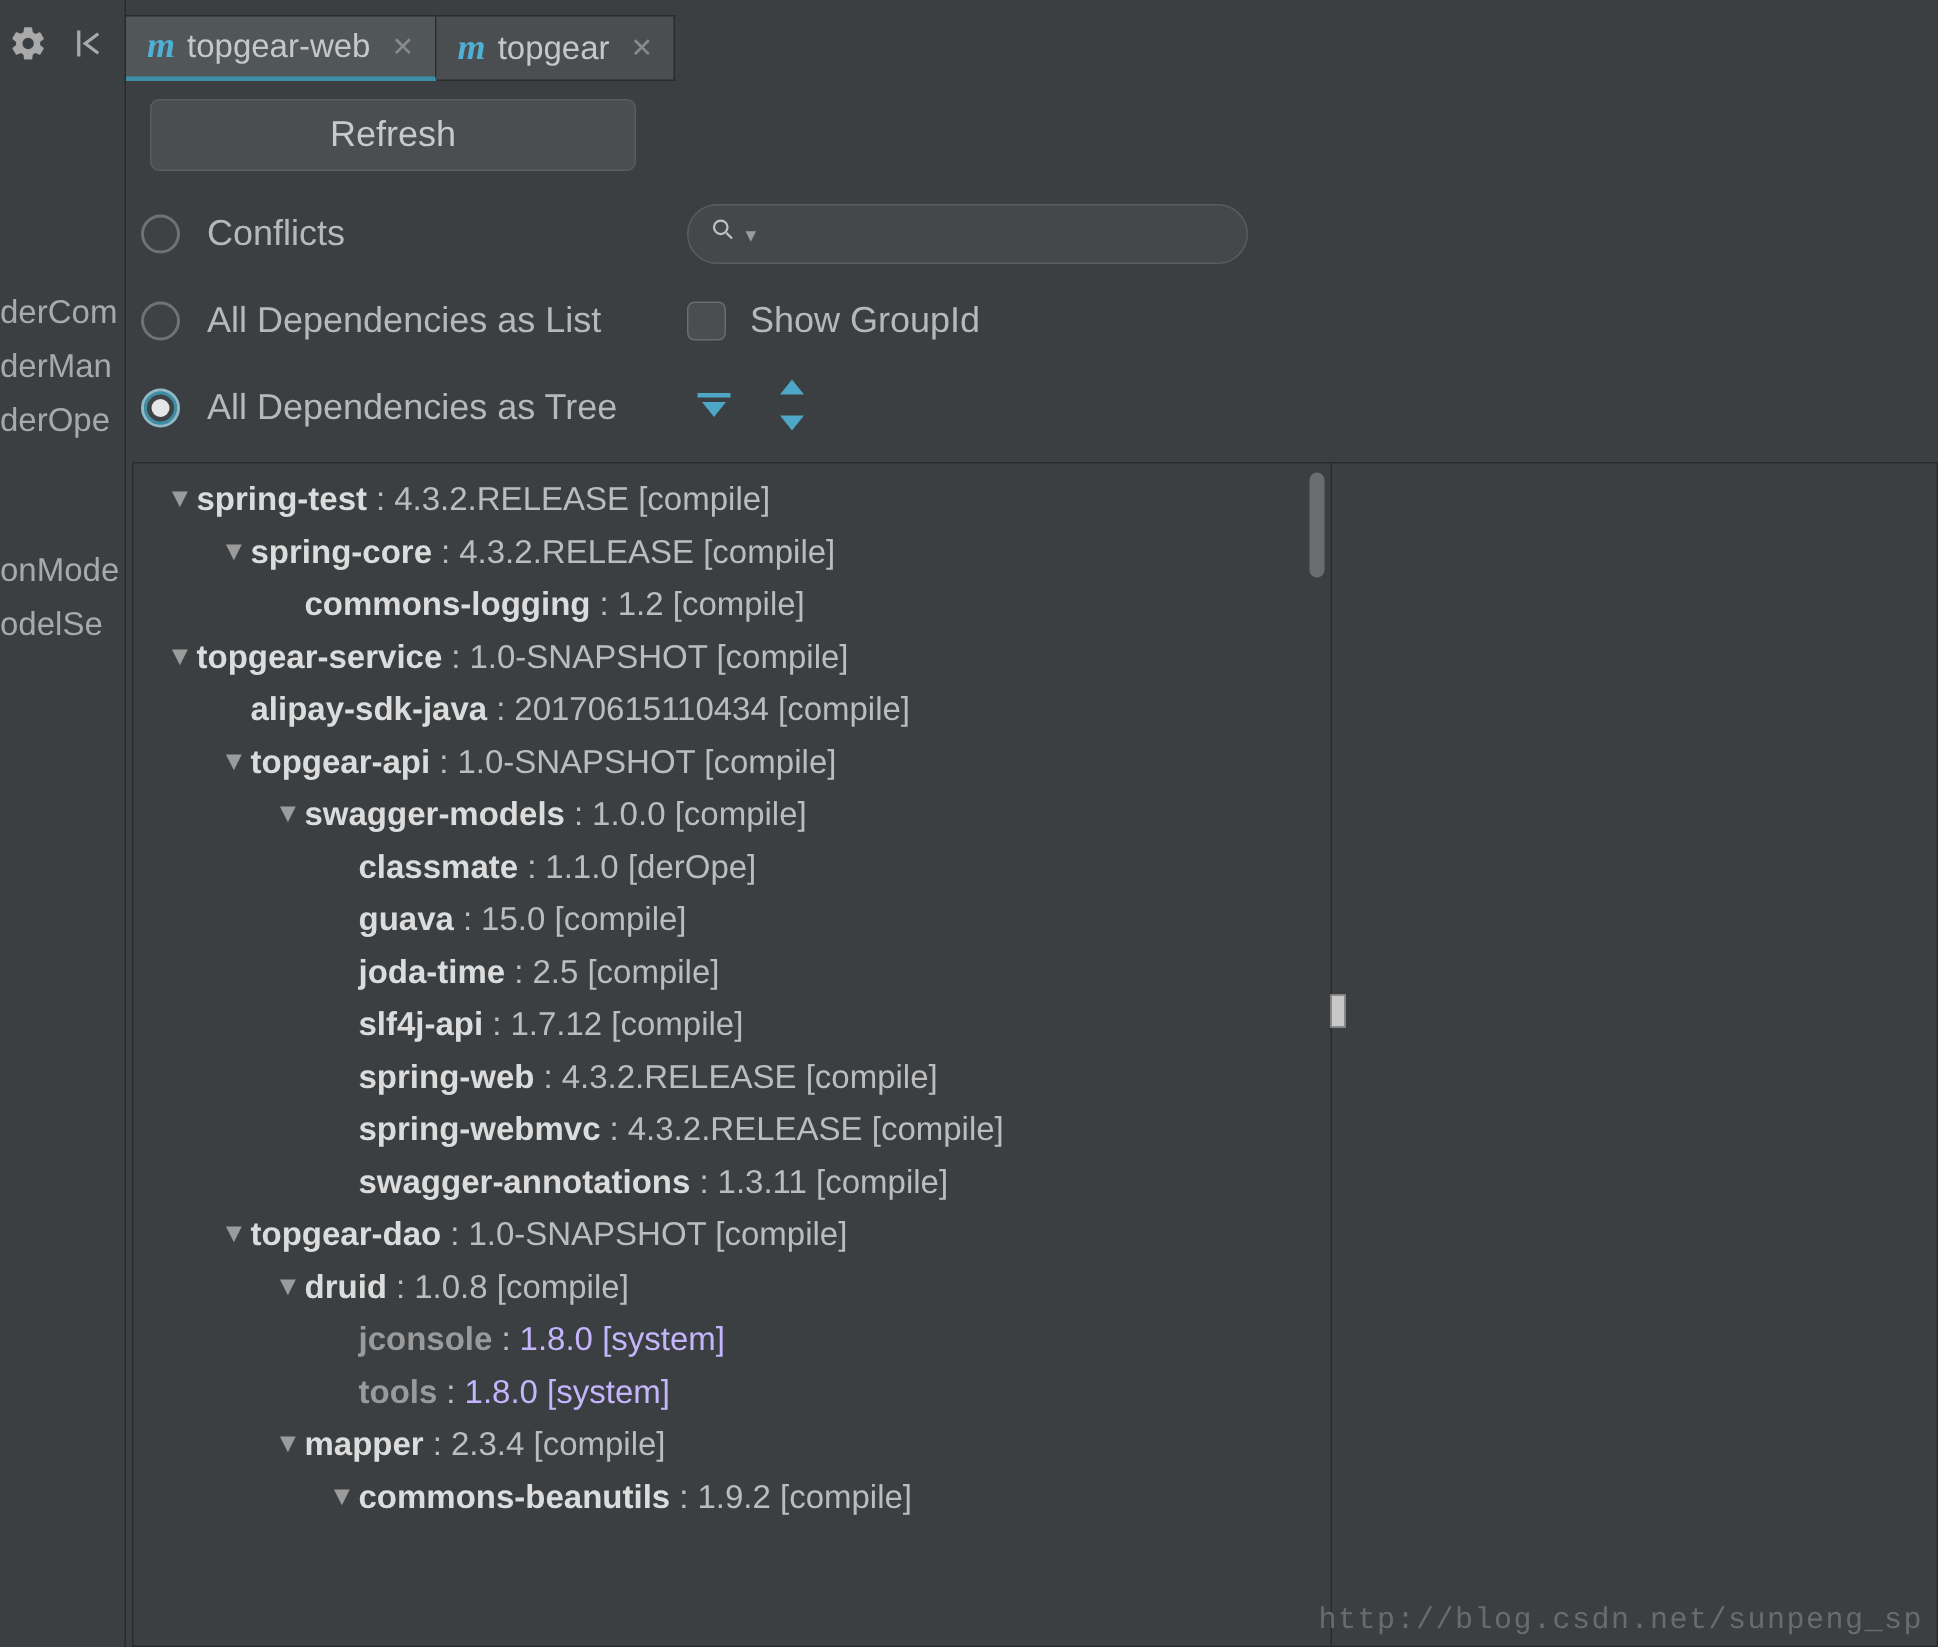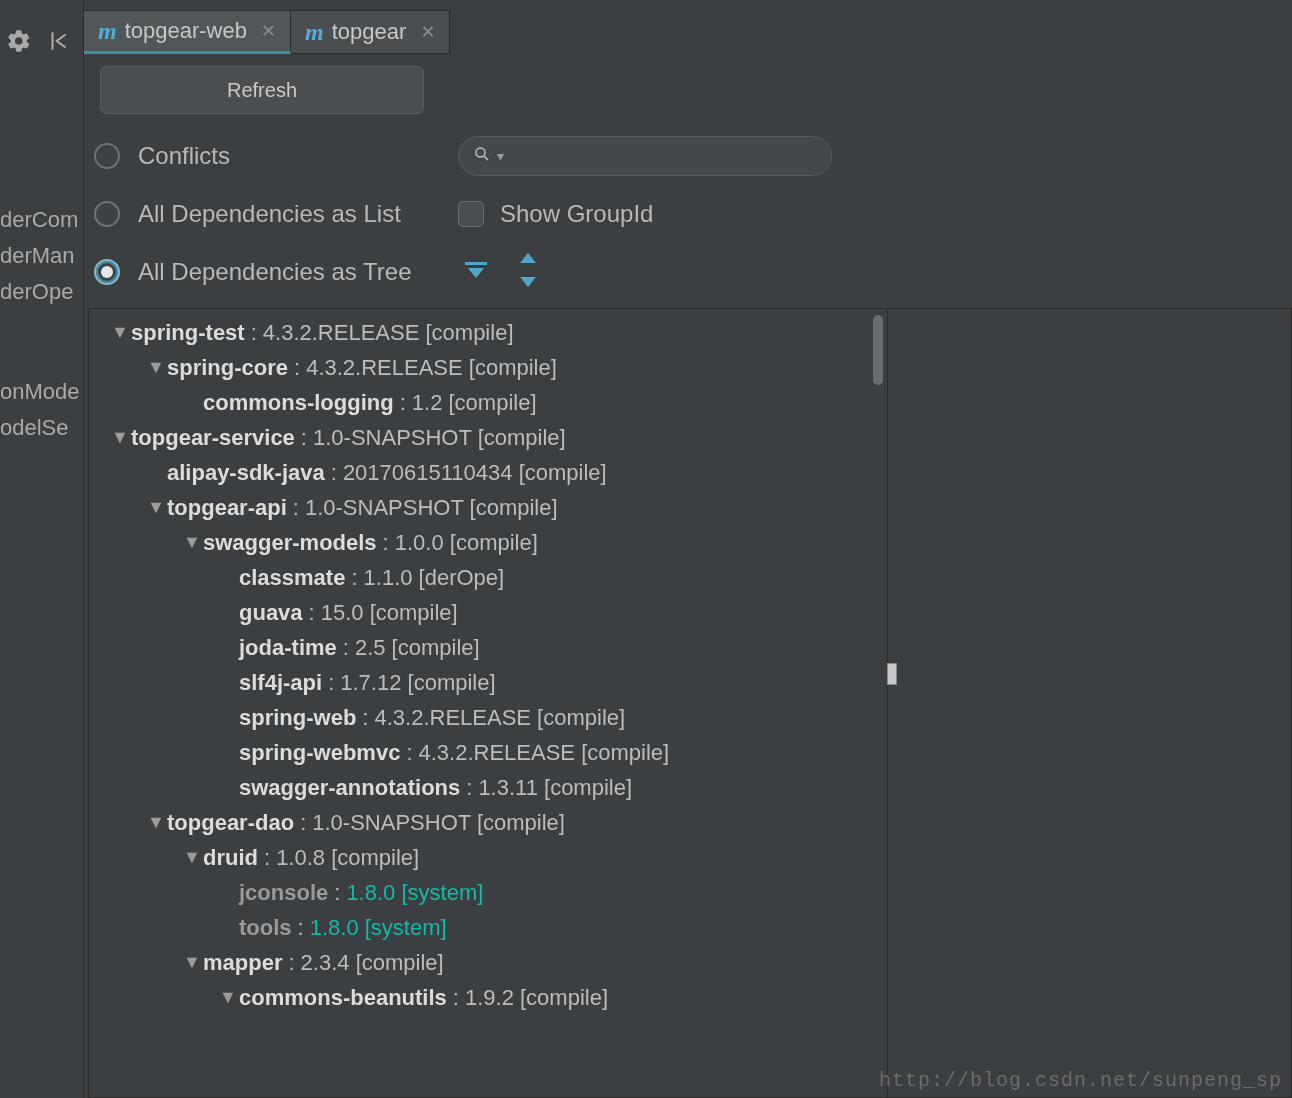--- a/index.html
+++ b/index.html
@@ -11,21 +11,21 @@
     font-size: 22px;
     position: relative;
   }
 
   
   .left-sliver {
     position: absolute;
     left: 0; top: 0; width: 84px; height: 100%;
     background: #3c3f41;
     border-right: 1px solid #2b2b2b;
-    padding-top: 20px;
+    padding-top: 8px;
   }
   .sliver-tools { display: flex; gap: 14px; padding-left: 6px; align-items: center; height: 42px; }
   .sliver-text-group { margin-top: 140px; color: #a9a9a9; font-size: 22px; line-height: 36px; white-space: nowrap; overflow: hidden; direction: rtl; text-align: left; }
   .sliver-text-group2 { margin-top: 64px; color: #a9a9a9; font-size: 22px; line-height: 36px; white-space: nowrap; overflow: hidden; direction: rtl; text-align: left; }
 
   .gear-icon, .back-icon { width: 26px; height: 26px; display: inline-block; }
 
   
   .tabbar {
     position: absolute;
@@ -64,21 +64,21 @@
   }
 
   .refresh-btn {
     position: absolute;
     left: 16px; top: 6px;
     width: 324px; height: 48px;
     background: #4b4e50;
     border: 1px solid #5a5d5f;
     border-radius: 6px;
     color: #c9c9c9;
-    font-size: 20px;
+    font-size: 24px;
     display: flex; align-items: center; justify-content: center;
     cursor: pointer;
   }
 
   .radio-row {
     position: absolute;
     left: 10px;
     display: flex; align-items: center; gap: 18px;
     color: #b8b8b8; font-size: 24px;
   }
@@ -179,21 +179,21 @@
     color: #bcbcbc;
   }
   .node .indent { display: inline-block; }
   .node .disclosure {
     width: 22px; display: inline-flex; justify-content: center;
     color: #9b9b9b; font-size: 18px;
   }
   .node .name-bold { font-weight: 700; color: #dcdcdc; }
   .node .sep { color: #bcbcbc; margin: 0 6px; }
   .node .ver { color: #bcbcbc; }
-  .node .ver.dim { color: #14b8a6; }
+  .node .ver.dim { color: #c4b5fd; }
   .node .name-bold.dim { color: #9a9a9a; }
 
   .watermark {
     position: absolute;
     right: 10px; bottom: 6px;
     color: #707070;
     font-family: "Courier New", monospace;
     font-size: 20px;
     letter-spacing: 1px;
     opacity: 0.9;

